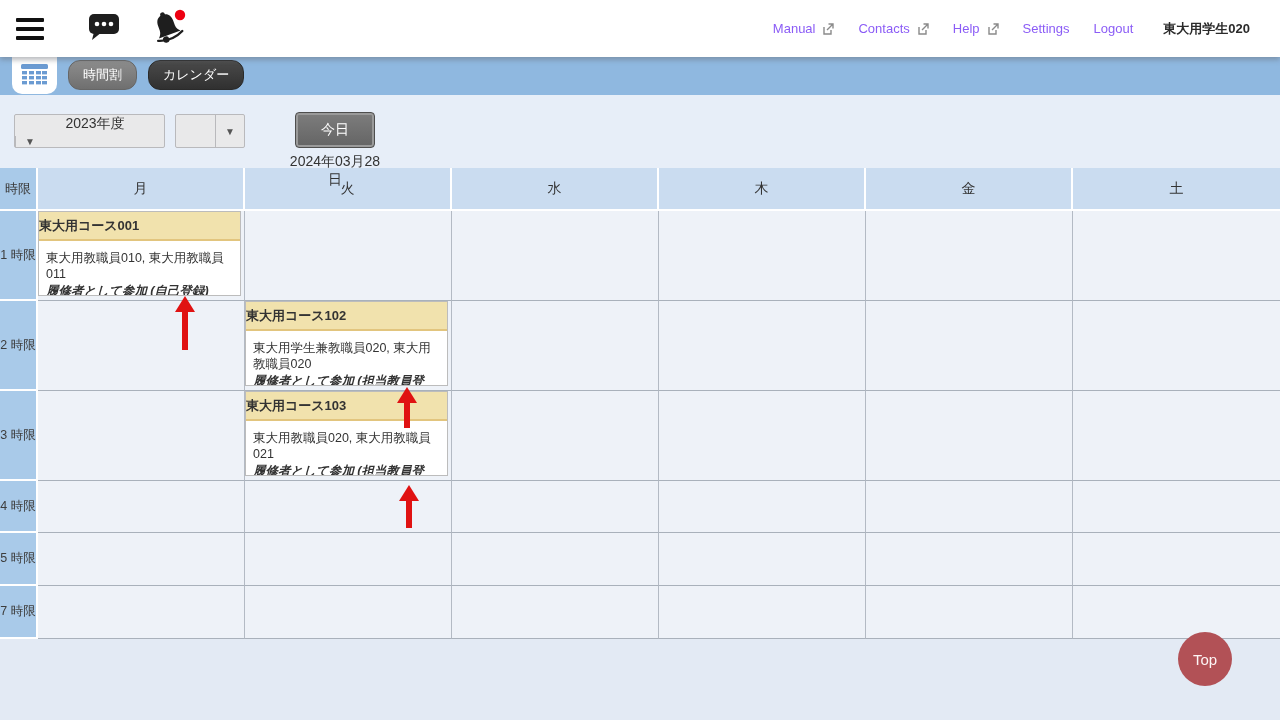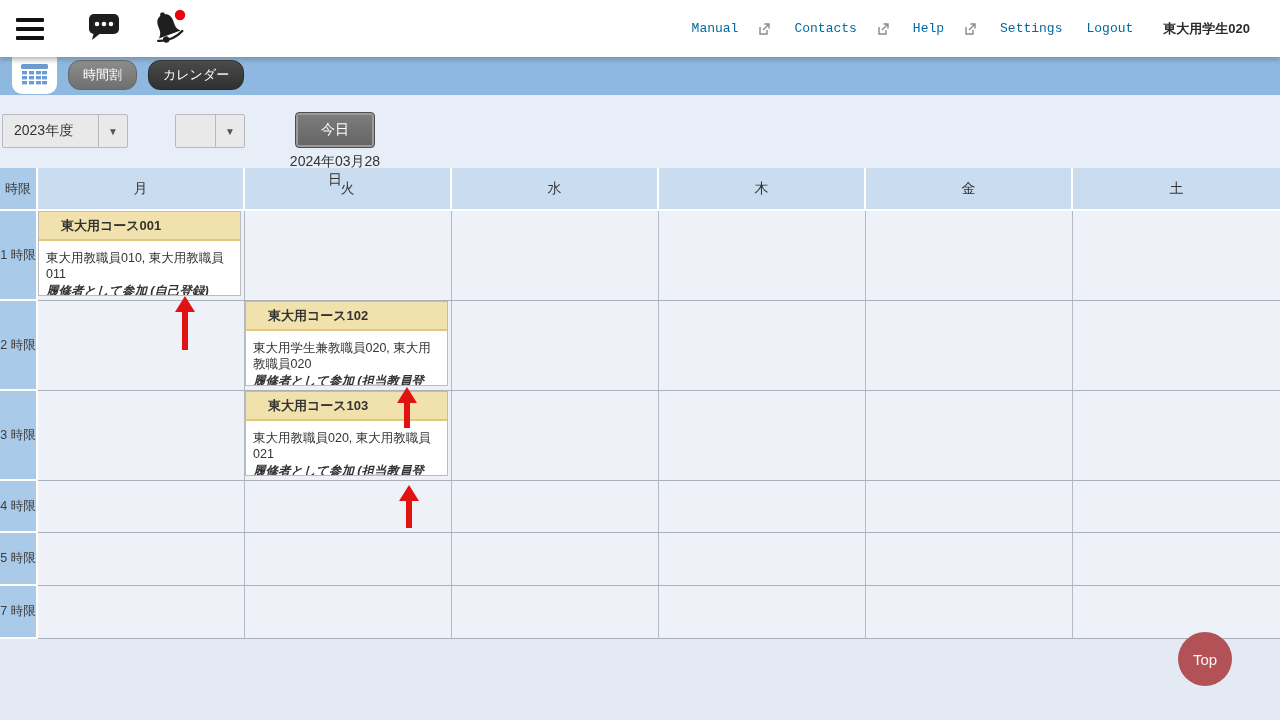--- a/index.html
+++ b/index.html
@@ -15,41 +15,41 @@
     position:absolute; left:0; top:0; width:1280px; height:57px;
     background:#ffffff; box-shadow:0 3px 5px rgba(100,105,112,.45);
     display:flex; align-items:center; z-index:30;
   }
   .hamburger { margin-left:16px; width:28px; height:22px; display:flex; flex-direction:column; justify-content:space-between; cursor:pointer; }
   .hamburger span { display:block; height:4px; background:#111; border-radius:1px; }
   .icon-btn { background:none; border:none; cursor:pointer; }
   .chat-icon { margin-left:44px; }
   .bell-icon { margin-left:30px; }
   .topnav { margin-left:auto; display:flex; align-items:center; gap:24px; padding-right:30px; }
-  .nav-link { font-size:13px; color:#0369a1; text-decoration:none; display:flex; align-items:center; gap:20px; cursor:pointer;font-family:Liberation Mono, monospace; }
+  .nav-link { font-size:13px; color:#8b5cf6; text-decoration:none; display:flex; align-items:center; gap:7px; cursor:pointer; }
   .username { font-size:13px; font-weight:bold; color:#2b2b2b; margin-left:6px; }
 
   
   .band { position:absolute; left:0; top:57px; width:1280px; height:38px; background:#8fb8e0; z-index:20; }
   .app-tile {
     position:absolute; left:12px; top:-12px; width:45px; height:49px;
     background:#ffffff; border-radius:10px; display:flex; align-items:flex-end; justify-content:center; padding-bottom:7px;
   }
   .tab { position:absolute; top:3px; height:30px; border:none; border-radius:12px; color:#fff; font-size:13px;
          padding:0 14px; cursor:pointer; font-family:inherit;text-align:right; }
   .tab-inactive { left:68px; background:linear-gradient(180deg,#8d8d8d,#6f6f6f); border:1px solid #666; }
   .tab-active   { left:148px; background:linear-gradient(180deg,#4a4a4a,#303030); border:1px solid #2a2a2a; }
 
   
   .filters { position:absolute; left:0; top:95px; width:1280px; height:73px; background:#e7eef8; z-index:10; }
   .select {
     position:absolute; top:19px; height:34px; background:#e9e9ea; border:1px solid #b9b9bc; border-radius:2px;
     display:flex; align-items:center; cursor:pointer; font-size:14px; color:#333;
   }
-  .select-year { left:2px; width:126px; }
+  .select-year { left:14px; width:151px;flex-direction:column; }
   .select-term { left:175px; width:70px; }
   .select .val { flex:1; padding-left:11px; white-space:nowrap; }
   .select .arrow-box { width:29px; align-self:stretch; border-left:1px solid #b9b9bc; display:flex; align-items:center; justify-content:center; color:#555; font-size:10px; }
   .today-btn {
     position:absolute; left:295px; top:17px; width:80px; height:36px;
     background:linear-gradient(180deg,#7d7d7d,#646464); color:#fff; font-size:14px;
     border:1px solid #4e4e4e; border-radius:4px; box-shadow:0 0 0 2px #9a9a9a inset; cursor:pointer; font-family:inherit;
   }
   .today-date { position:absolute; left:283px; top:58px; width:104px; text-align:center; font-size:14px; color:#333; }
 
@@ -74,21 +74,21 @@
     width:207px; background:#eef2f8; border-right:1px solid #b3bac4; border-bottom:1px solid #a9b1bb;
   }
   .dcell:last-child { border-right:none; }
 
   
   .event {
     margin:0 3px 3px 0; height:calc(100% - 4px); background:#ffffff; border:1px solid #bcbcbc;
     overflow:hidden; cursor:pointer;
   }
   .event-head {
-    background:#f1e2ad; border-bottom:2px solid #e2c57e; padding:5px 8px 4px 22px;
+    background:#f1e2ad; border-bottom:2px solid #e2c57e; padding:5px 8px 4px 0;
     font-size:13px; font-weight:bold; color:#333;
   }
   .event-body { padding:10px 7px; font-size:12.5px; line-height:1.26; color:#333; }
   .event-role { font-style:italic; font-weight:600; margin-top:1px; }
 
   
   .annotation { position:absolute; z-index:40; }
   .top-fab {
     position:absolute; left:1178px; top:632px; width:54px; height:54px; border-radius:50%;
     background:#b25156; color:#fdf4f4; border:none; font-size:15px; cursor:pointer; z-index:50; font-family:inherit;

